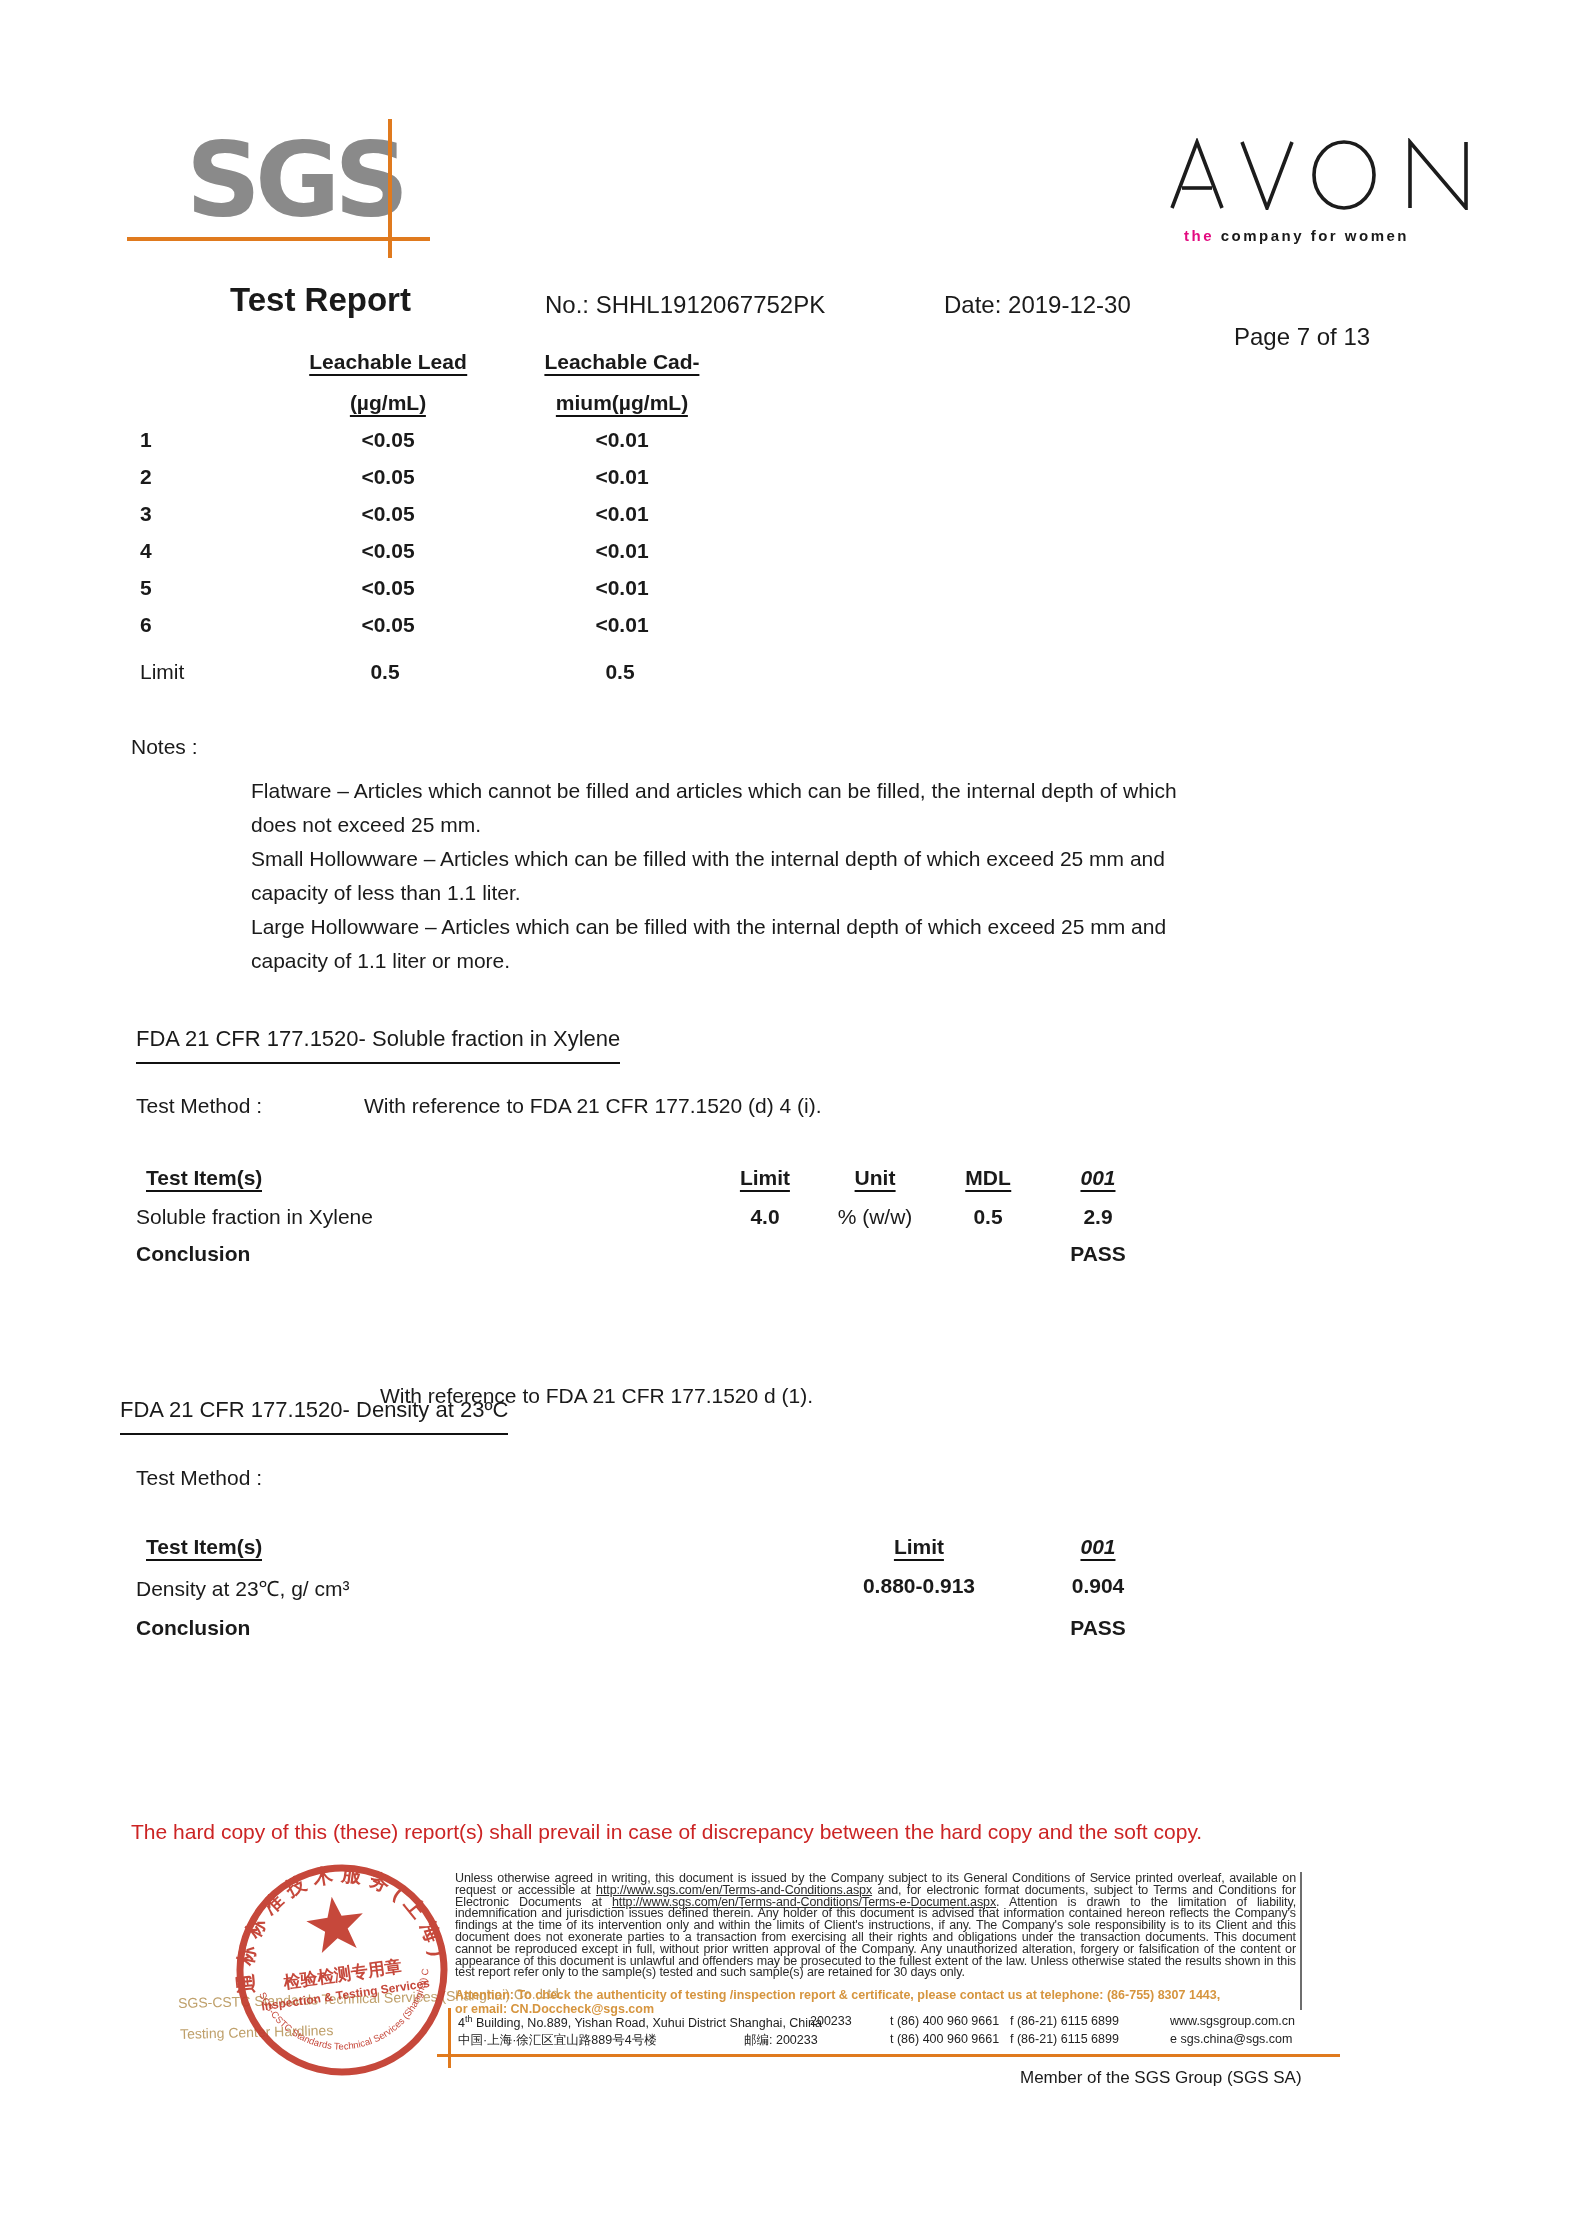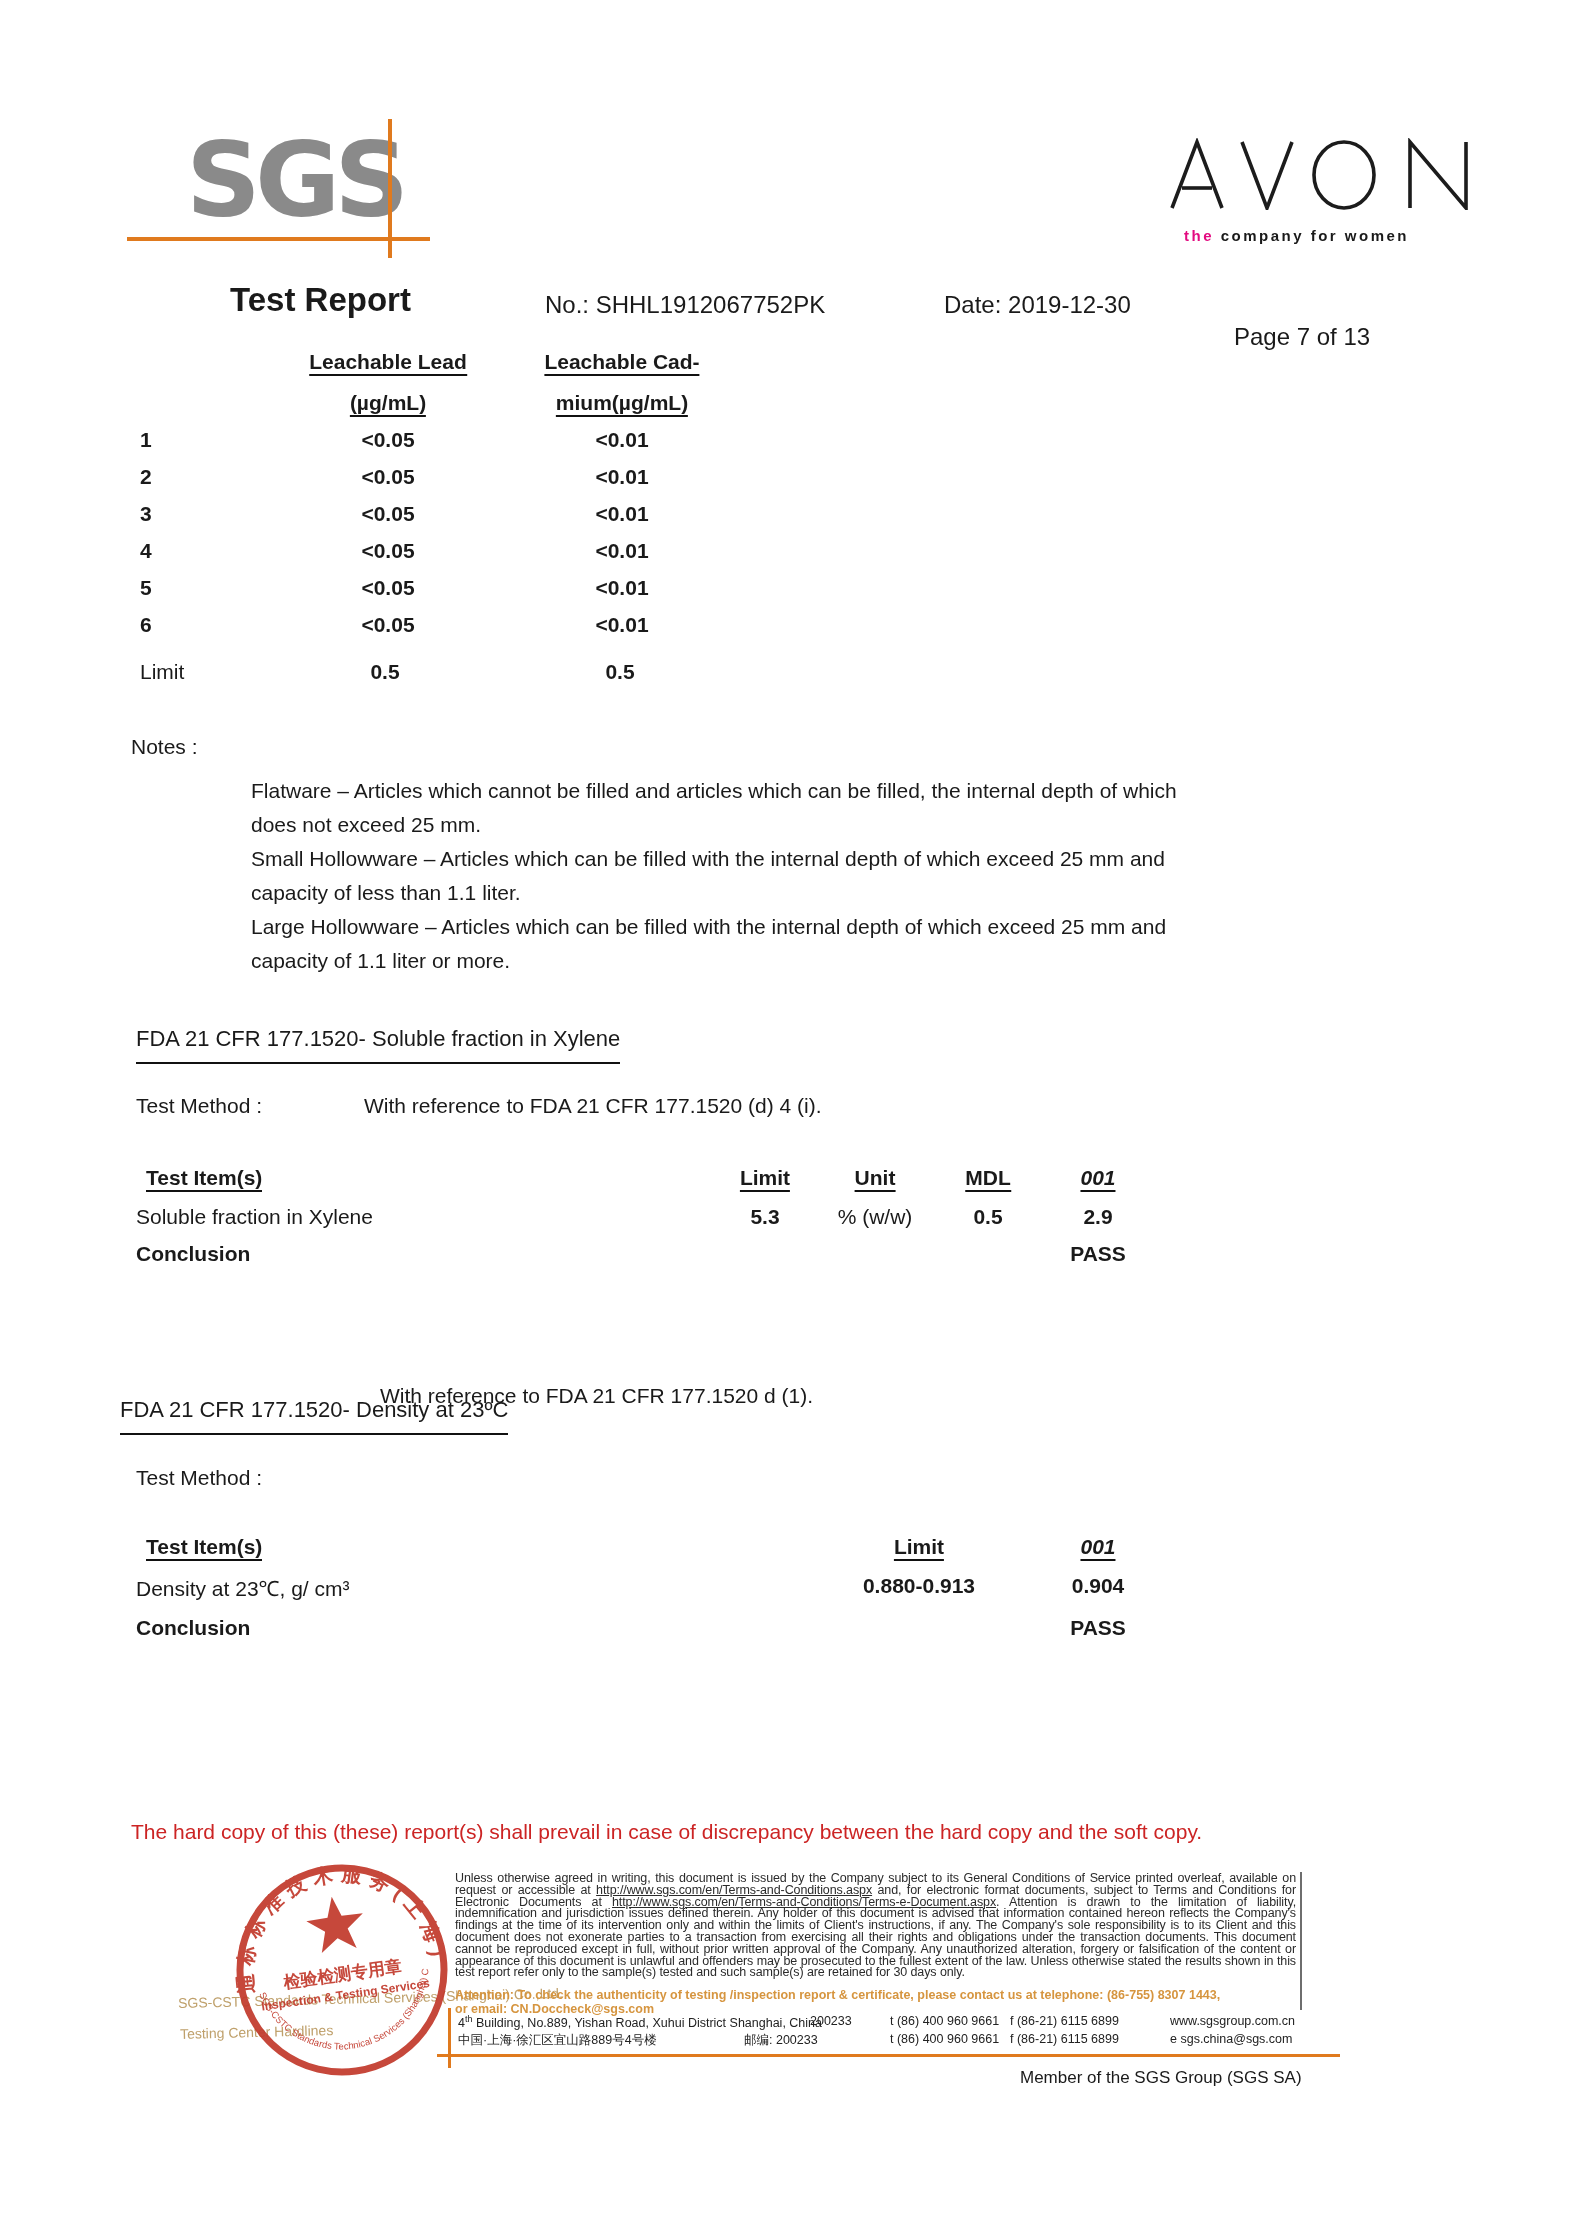--- a/index.html
+++ b/index.html
@@ -114,21 +114,21 @@
   <div class="abs body-txt" style="left:136px;top:1094px;">Test Method :</div>
   <div class="abs body-txt" style="left:364px;top:1094px;">With reference to FDA 21 CFR 177.1520 (d) 4 (i).</div>
 
   <div class="abs tbl-head" style="left:146px;top:1166px;"><span class="u">Test Item(s)</span></div>
   <div class="abs tbl-head cx" style="left:765px;top:1166px;"><span class="u">Limit</span></div>
   <div class="abs tbl-head cx" style="left:875px;top:1166px;"><span class="u">Unit</span></div>
   <div class="abs tbl-head cx" style="left:988px;top:1166px;"><span class="u">MDL</span></div>
   <div class="abs tbl-head it cx" style="left:1098px;top:1166px;"><span class="u">001</span></div>
 
   <div class="abs body-txt" style="left:136px;top:1205px;">Soluble fraction in Xylene</div>
-  <div class="abs body-txt b cx" style="left:765px;top:1205px;">5.3</div>
+  <div class="abs body-txt b cx" style="left:765px;top:1205px;">4.0</div>
   <div class="abs body-txt cx" style="left:875px;top:1205px;">% (w/w)</div>
   <div class="abs body-txt b cx" style="left:988px;top:1205px;">0.5</div>
   <div class="abs body-txt b cx" style="left:1098px;top:1205px;">2.9</div>
 
   <div class="abs body-txt b" style="left:136px;top:1242px;">Conclusion</div>
   <div class="abs body-txt b cx" style="left:1098px;top:1242px;">PASS</div>
 
   <div class="abs sec-head" style="left:120px;top:1397px;text-align:center;">FDA 21 CFR 177.1520- Density at 23ºC</div>
   <div class="abs body-txt" style="left:136px;top:1466px;">Test Method :</div>
   <div class="abs body-txt" style="left:364px;top:1384px;margin-left:16px;">With reference to FDA 21 CFR 177.1520 d (1).</div>

